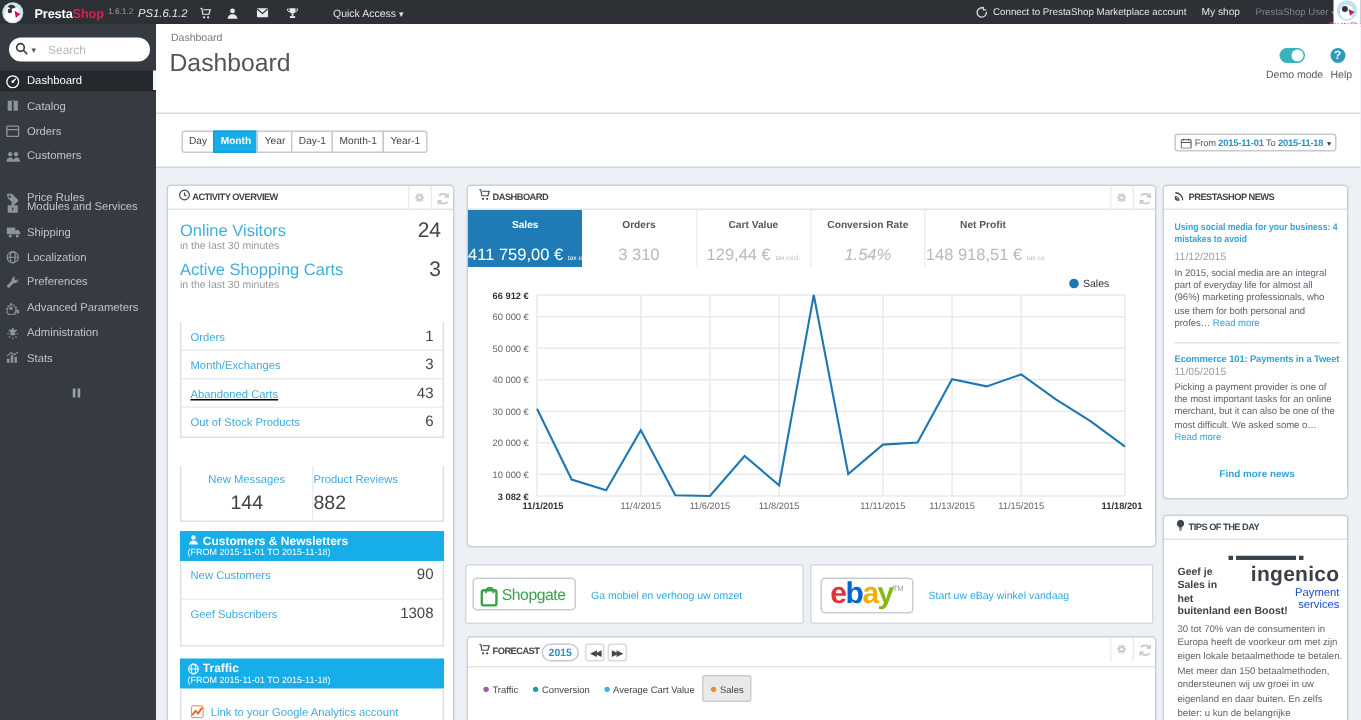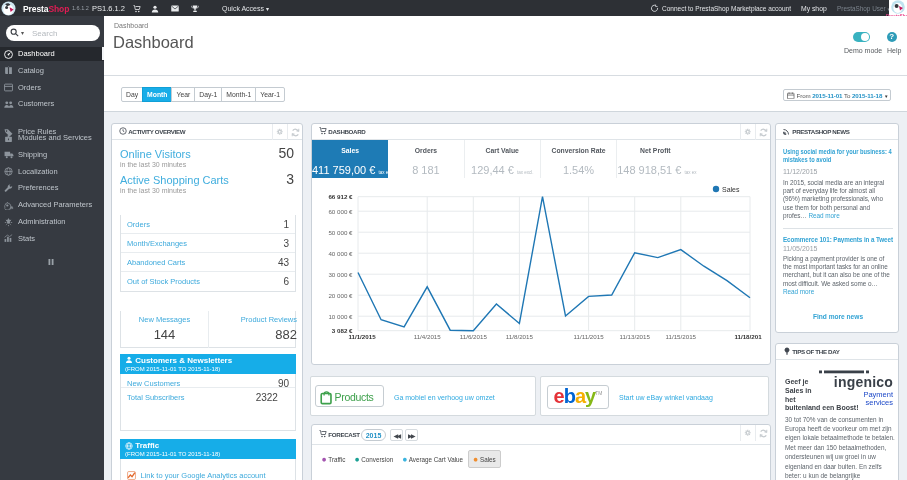--- a/index.html
+++ b/index.html
@@ -27,21 +27,21 @@
 <div id="topbar">
   <svg class="abs" style="left:1px;top:0.5px" width="15" height="15" viewBox="0 0 15 15">
         <circle cx="7.5" cy="7.5" r="7" fill="#cfe6f1"></circle>
         <ellipse cx="7.2" cy="8.6" rx="5" ry="5.3" fill="#fff"></ellipse>
         <path d="M4.2 3.2 C5.6 1.6 8.6 1.8 9.4 4 L6.2 5.2 Z" fill="#33373d"></path>
         <circle cx="5.6" cy="6.4" r="1.5" fill="#33373d"></circle>
         <path d="M8.6 6.2 L12.6 8.4 L9.6 11 Z" fill="#c2175b"></path>
       </svg>
   <span class="abs" style="left:23px;top:3.5px;font-size:8.5px;font-weight:bold;color:#fff;letter-spacing:-0.1px">Presta<span style="color:#df1d54">Shop</span></span>
   <span class="abs" style="left:72px;top:5px;font-size:5.5px;color:#9aa0a8">1.6.1.2</span>
-  <span class="abs" style="left:92px;top:4px;font-size:7.5px;color:#e8eaec;">PS1.6.1.2</span>
+  <span class="abs" style="left:92px;top:4px;font-size:7.5px;color:#e8eaec;font-style:italic;">PS1.6.1.2</span>
 
   <svg class="abs" style="left:132.5px;top:4.5px" width="8" height="8" viewBox="0 0 16 16" fill="#e8eaec">
         <path d="M1 1h2l1.5 8h8l1.8-6H5" stroke="#e8eaec" stroke-width="1.6" fill="none"></path>
         <circle cx="6" cy="13" r="1.5"></circle>
         <circle cx="11.5" cy="13" r="1.5"></circle>
       </svg>
   <svg class="abs" style="left:151px;top:4.5px" width="8" height="8" viewBox="0 0 16 16" fill="#e8eaec">
         <circle cx="8" cy="4.5" r="3.2"></circle>
         <path d="M1.5 15c0-3.6 2.9-6 6.5-6s6.5 2.4 6.5 6z"></path>
       </svg>
@@ -238,54 +238,54 @@
           </svg>
         </div>
         <div class="pic">
           <svg width="9" height="9" viewBox="0 0 16 16" fill="none" stroke="#c6cbcf" stroke-width="2.2">
             <path d="M13.5 6.5A6 6 0 0 0 3 4.5M2.5 9.5A6 6 0 0 0 13 11.5"></path>
             <path d="M13.8 1.5v4h-4M2.2 14.5v-4h4" stroke-width="1.8"></path>
           </svg>
         </div>
       </div>
   <a class="abs" style="left:8px;top:24px;font-size:11px;color:#41aede">Online Visitors</a>
-  <span class="abs" style="right:8px;top:21px;font-size:14px;color:#444">50</span>
+  <span class="abs" style="right:8px;top:21px;font-size:14px;color:#444">24</span>
   <span class="abs" style="left:8px;top:37px;font-size:7px;color:#999">in the last 30 minutes</span>
   <a class="abs" style="left:8px;top:50px;font-size:11px;color:#41aede">Active Shopping Carts</a>
   <span class="abs" style="right:8px;top:47px;font-size:14px;color:#444">3</span>
   <span class="abs" style="left:8px;top:63px;font-size:7px;color:#999">in the last 30 minutes</span>
 
   <div class="abs" style="left:8px;top:91px;width:176px;height:77px;border:1px solid #dde2e6;border-top:0;font-size:7.5px;">
     <div style="height:19px;line-height:19px;border-bottom:1px solid #e8ecef;padding:0 6px;"><a style="color:#3eaadc">Orders</a><span style="float:right;font-size:10px;color:#444;">1</span></div>
     <div style="height:19px;line-height:19px;border-bottom:1px solid #e8ecef;padding:0 6px;"><a style="color:#3eaadc">Month/Exchanges</a><span style="float:right;font-size:10px;color:#444;">3</span></div>
-    <div style="height:19px;line-height:19px;border-bottom:1px solid #e8ecef;padding:0 6px;"><a style="color:#3eaadc">Abandoned Carts</a><span style="float:right;font-size:10px;color:#444;">43</span></div>
+    <div style="height:19px;line-height:19px;border-bottom:1px solid #e8ecef;padding:0 6px;text-decoration:underline;"><a style="color:#3eaadc">Abandoned Carts</a><span style="float:right;font-size:10px;color:#444;">43</span></div>
     <div style="height:19px;line-height:19px;padding:0 6px;"><a style="color:#3eaadc">Out of Stock Products</a><span style="float:right;font-size:10px;color:#444;">6</span></div>
   </div>
 
   <div class="abs" style="left:8px;top:187px;width:176px;height:37px;border:1px solid #dde2e6;border-top:0;">
     <div class="abs" style="left:0;top:0;width:88px;height:37px;border-right:1px solid #e8ecef;text-align:center;">
       <a style="font-size:7.5px;color:#3eaadc;display:block;margin-top:4px;">New Messages</a>
       <span style="font-size:13px;color:#444;display:block;margin-top:3px;">144</span>
     </div>
-    <div class="abs" style="left:88px;top:0;width:88px;height:37px;text-align:right;">
+    <div class="abs" style="left:88px;top:0;width:88px;height:37px;text-align:left;">
       <a style="font-size:7.5px;color:#3eaadc;display:block;margin-top:4px;">Product Reviews</a>
       <span style="font-size:13px;color:#444;display:block;margin-top:3px;">882</span>
     </div>
   </div>
 
   <div class="abs bluebar" style="left:8px;top:230px;width:176px;height:20px;font-size:8px;padding-left:5px;">
     <div style="padding-top:2px;"><svg style="vertical-align:-1px" width="8" height="8" viewBox="0 0 16 16" fill="#fff">
             <circle cx="8" cy="4.5" r="3"></circle>
             <path d="M2 14c0-3.3 2.7-5.5 6-5.5s6 2.2 6 5.5z"></path>
           </svg> Customers &amp; Newsletters</div>
     <div style="font-size:6px;font-weight:normal;padding-top:1px;">(FROM 2015-11-01 TO 2015-11-18)</div>
   </div>
   <div class="abs" style="left:8px;top:250px;width:176px;height:57px;border:1px solid #dde2e6;border-top:0;font-size:7.5px;">
-    <div style="height:14px;line-height:19px;border-bottom:1px solid #e8ecef;padding:0 6px;"><a style="color:#3eaadc">New Customers</a><span style="float:right;font-size:10px;color:#444;">90</span></div>
-    <div style="height:19px;line-height:19px;padding:0 6px;"><a style="color:#3eaadc">Total Subscribers</a><span style="float:right;font-size:10px;color:#444;">2322</span></div>
+    <div style="height:26px;line-height:19px;border-bottom:1px solid #e8ecef;padding:0 6px;"><a style="color:#3eaadc">New Customers</a><span style="float:right;font-size:10px;color:#444;">90</span></div>
+    <div style="height:19px;line-height:19px;padding:0 6px;"><a style="color:#3eaadc">Geef Subscribers</a><span style="float:right;font-size:10px;color:#444;">1308</span></div>
   </div>
 
   <div class="abs bluebar" style="left:8px;top:315px;width:176px;height:20px;font-size:8px;padding-left:5px;">
     <div style="padding-top:2px;"><svg style="vertical-align:-1.5px" width="8" height="8" viewBox="0 0 16 16" fill="none" stroke="#fff" stroke-width="1.4">
             <circle cx="8" cy="8" r="6.5"></circle>
             <ellipse cx="8" cy="8" rx="3" ry="6.5"></ellipse>
             <path d="M1.5 8h13"></path>
           </svg> Traffic</div>
     <div style="font-size:6px;font-weight:normal;padding-top:1px;">(FROM 2015-11-01 TO 2015-11-18)</div>
   </div>
@@ -330,29 +330,29 @@
           </svg>
         </div>
       </div>
   <div id="kpis" class="abs" style="left:0;top:16px;width:458px;height:38px;display:flex;">
     <div style="width:76.3px;background:#1e7bb5;color:#fff;text-align:center;">
           <div style="font-size:6.8px;font-weight:bold;margin-top:7px;">Sales</div>
           <div style="font-size:11px;margin-top:9.5px;white-space:nowrap">411 759,00 € <span style="font-size:4.5px">tax exc.</span></div>
         </div>
     <div style="width:76.3px;text-align:center;border-right:1px solid #ebeef0;">
           <div style="font-size:6.8px;font-weight:bold;margin-top:7px;color:#52575e;">Orders</div>
-          <div style="font-size:11px;margin-top:9.5px;color:#b3bac0;">8 181</div>
+          <div style="font-size:11px;margin-top:9.5px;color:#b3bac0;">3 310</div>
         </div>
     <div style="width:76.3px;text-align:center;border-right:1px solid #ebeef0;">
           <div style="font-size:6.8px;font-weight:bold;margin-top:7px;color:#52575e;">Cart Value</div>
           <div style="font-size:11px;margin-top:9.5px;color:#b3bac0;white-space:nowrap">129,44 € <span style="font-size:4.5px">tax excl.</span></div>
         </div>
     <div style="width:76.3px;text-align:center;border-right:1px solid #ebeef0;">
           <div style="font-size:6.8px;font-weight:bold;margin-top:7px;color:#52575e;">Conversion Rate</div>
-          <div style="font-size:11px;margin-top:9.5px;color:#b3bac0;">1.54%</div>
+          <div style="font-size:11px;margin-top:9.5px;color:#b3bac0;font-style:italic;">1.54%</div>
         </div>
     <div style="width:76.3px;text-align:center;">
           <div style="font-size:6.8px;font-weight:bold;margin-top:7px;color:#52575e;">Net Profit</div>
           <div style="font-size:11px;margin-top:9.5px;color:#b3bac0;white-space:nowrap">148 918,51 € <span style="font-size:4.5px">tax ex</span></div>
         </div>
   </div>
   <div id="chart" class="abs" style="left:0;top:54px;width:458px;height:186px;">
     <svg width="458" height="186" viewBox="0 0 458 186">
       <g stroke="#e7eaec" stroke-width="1">
             <line x1="46" y1="18.7" x2="438" y2="18.7"></line>
@@ -398,21 +398,21 @@
     </svg>
   </div>
 </div>
 
 <div class="abs" style="left:310px;top:376px;width:226px;height:40px;background:#fff;border:1px solid #d4dade;border-radius:2px;">
   <div class="abs" style="left:3.5px;top:8px;width:69px;height:22px;border:1px solid #c6cdd2;border-radius:3px;">
     <svg class="abs" style="left:4px;top:3.5px" width="13" height="15" viewBox="0 0 16 17">
           <rect x="1.5" y="3.5" width="12" height="12.5" rx="1.5" fill="none" stroke="#3da04b" stroke-width="2"></rect>
           <path d="M5 6 V4.5 a3 3 0 0 1 6 0 V6" fill="none" stroke="#3da04b" stroke-width="1.6"></path>
         </svg>
-    <span class="abs" style="left:19px;top:5px;font-size:10.5px;color:#3da04b;font-weight:500;letter-spacing:-0.3px">Products</span>
+    <span class="abs" style="left:19px;top:5px;font-size:10.5px;color:#3da04b;font-weight:500;letter-spacing:-0.3px">Shopgate</span>
   </div>
   <a class="abs" style="left:83px;top:17px;font-size:7px;color:#2fa9e0">Ga mobiel en verhoog uw omzet</a>
 </div>
 <div class="abs" style="left:540px;top:376px;width:229px;height:40px;background:#fff;border:1px solid #d4dade;border-radius:2px;">
   <div class="abs" style="left:6px;top:8px;width:62px;height:24px;border:1px solid #c6cdd2;border-radius:3px;text-align:center;overflow:hidden;">
     <span style="font-size:20px;font-weight:bold;letter-spacing:-1px;line-height:21px;"><span style="color:#e53238">e</span><span style="color:#0064d2">b</span><span style="color:#f5af02">a</span><span style="color:#86b817">y</span></span><span style="font-size:5px;color:#999;vertical-align:8px">TM</span>
   </div>
   <a class="abs" style="left:78px;top:17px;font-size:7px;color:#2fa9e0">Start uw eBay winkel vandaag</a>
 </div>
 

